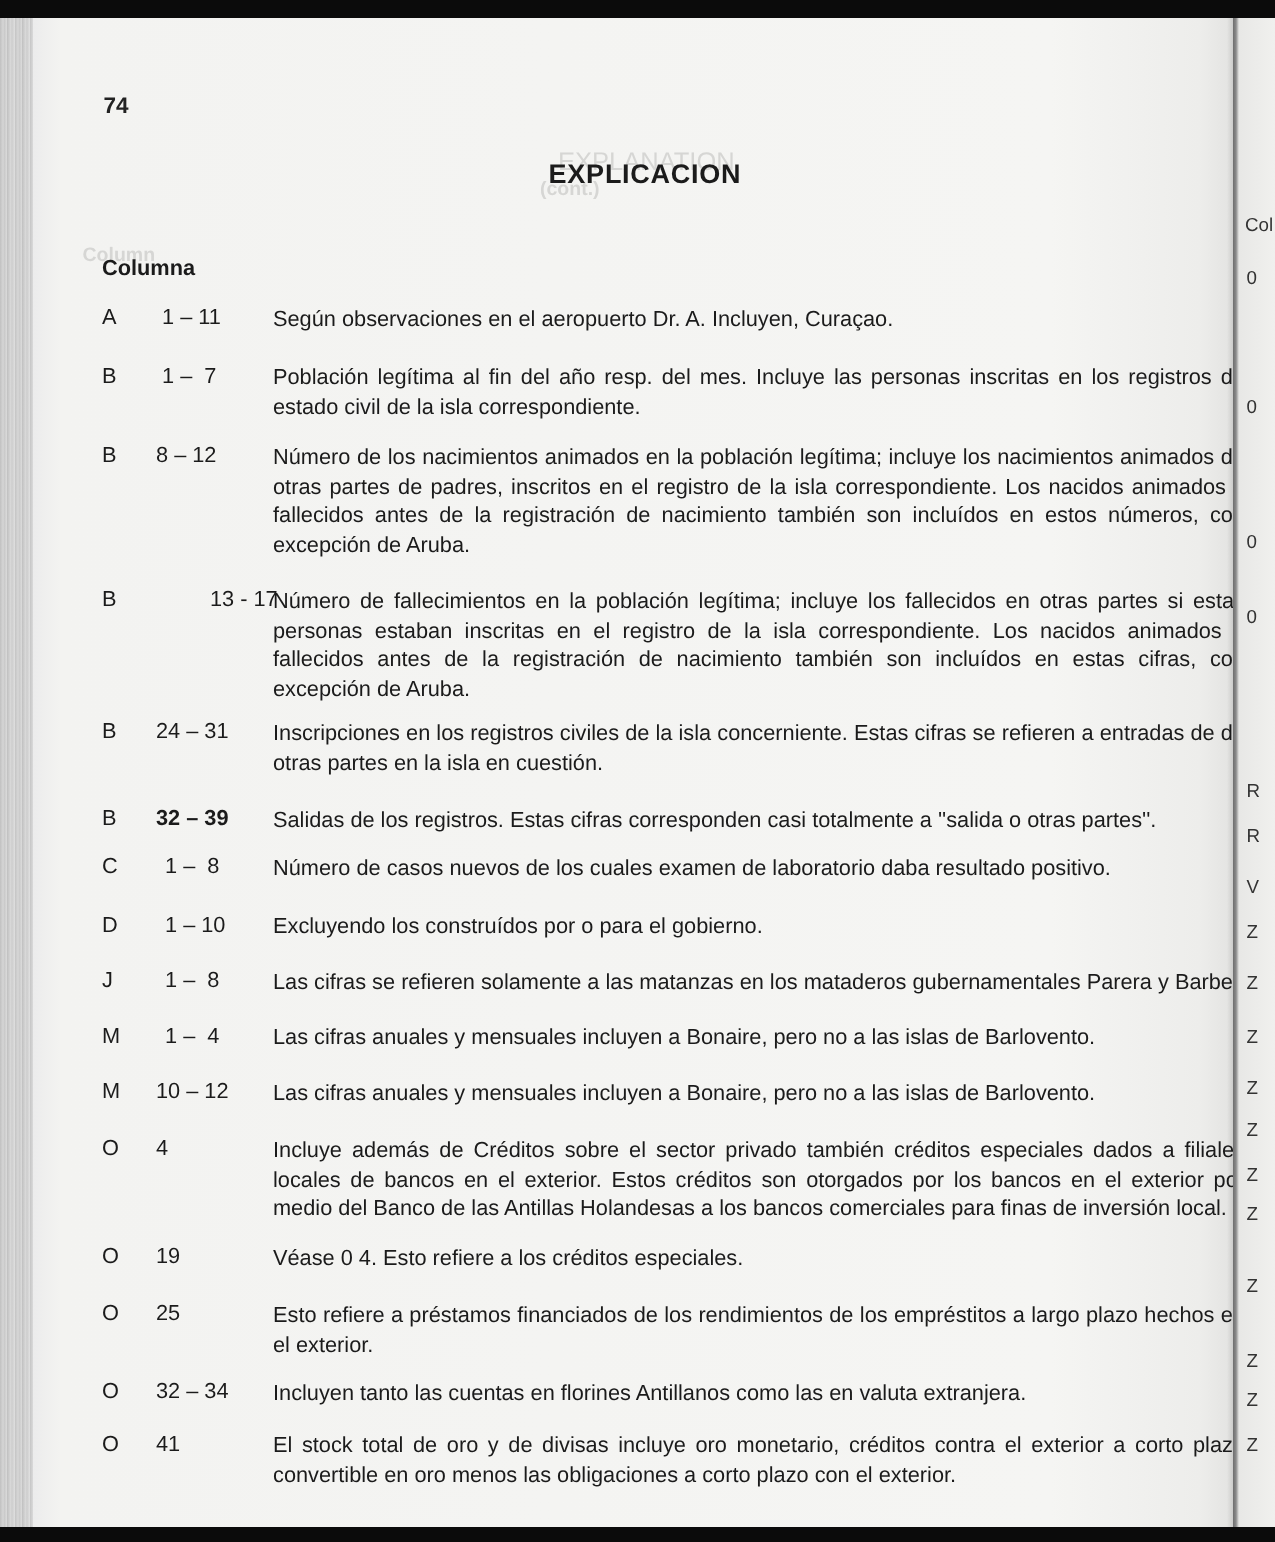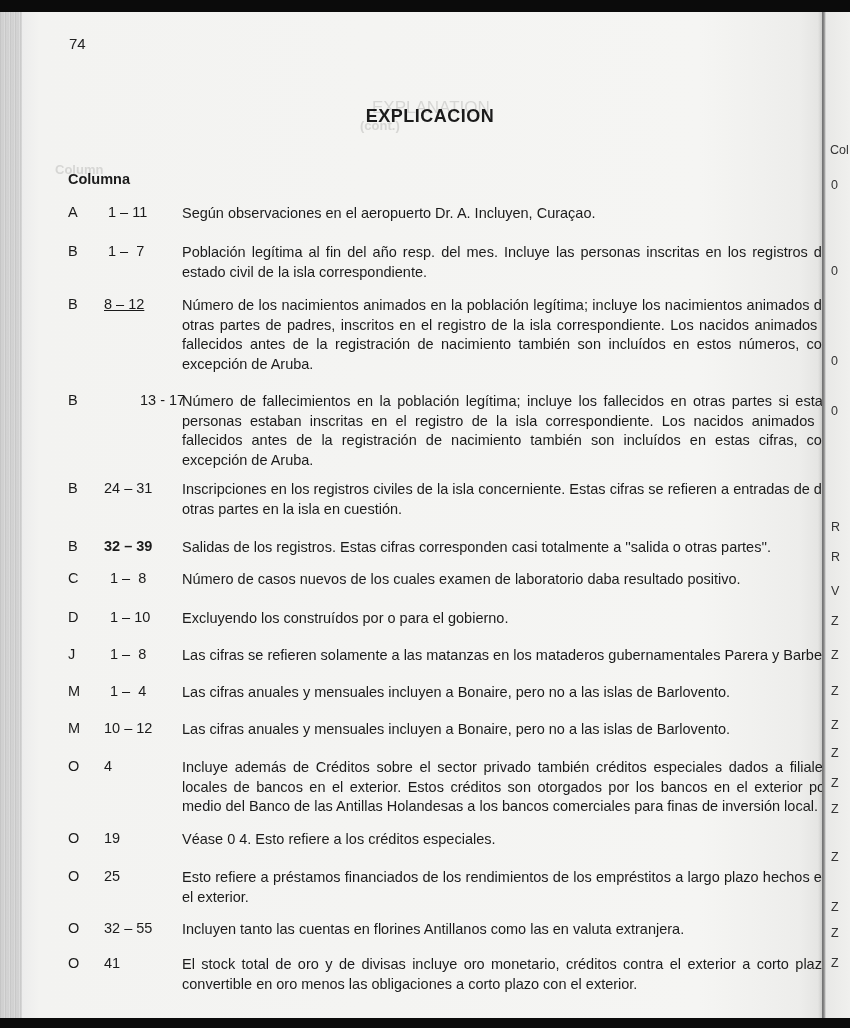--- a/index.html
+++ b/index.html
@@ -17,22 +17,22 @@
     background: linear-gradient(to right, #cfcfcf 0px, #e2e2e2 8px, #d8d8d8 14px, #ececec 22px, #f3f3f1 40px, #f5f5f3 700px, #ededeb 800px, #e3e3e1 822px);
     overflow: hidden;
   }
   .binding-lines {
     position: absolute; left: 0; top: 0; width: 22px; height: 100%;
     background: repeating-linear-gradient(to right, #bdbdbd 0px, #d6d6d6 2px, #c8c8c8 3px, #e0e0e0 5px);
     opacity: 0.8;
   }
   .ghost { position: absolute; color: #d6d6d4; font-size: 13px; white-space: nowrap; }
   .page-number {
-    position: absolute; left: 69px; top: 23px;
-    font-size: 15px; font-weight: normal; color: #222;
+    position: absolute; left: 69px; top: 50px;
+    font-size: 15px; font-weight: bold; color: #222;
   }
   .title {
     position: absolute; left: 0; width: 860px; top: 94px; text-align: center;
     font-size: 18px; font-weight: bold; letter-spacing: 0.5px; color: #1b1b1b;
   }
   .col-heading {
     position: absolute; left: 68px; top: 159px;
     font-size: 14.5px; font-weight: bold; color: #1b1b1b;
   }
   .entry { position: absolute; left: 0; width: 822px; }
@@ -84,21 +84,21 @@
   </div>
 
   <div class="entry" style="top:231px;">
     <span class="letter">B</span>
     <span class="range" style="left:108px;">1 –  7</span>
     <div class="desc">Población legítima al fin del año resp. del mes. Incluye las personas inscritas en los registros de estado civil de la isla correspondiente.</div>
   </div>
 
   <div class="entry" style="top:284px;">
     <span class="letter">B</span>
-    <span class="range" style="left:104px;text-decoration:underline;">8 – 12</span>
+    <span class="range" style="left:104px;">8 – 12</span>
     <div class="desc">Número de los nacimientos animados en la población legítima; incluye los nacimientos animados de otras partes de padres, inscritos en el registro de la isla correspondiente. Los nacidos animados y fallecidos antes de la registración de nacimiento también son incluídos en estos números, con excepción de Aruba.</div>
   </div>
 
   <div class="entry" style="top:380px;">
     <span class="letter">B</span>
     <span class="range" style="left:104px;margin-left:36px;">13 - 17</span>
     <div class="desc">Número de fallecimientos en la población legítima; incluye los fallecidos en otras partes si estas personas estaban inscritas en el registro de la isla correspondiente.  Los nacidos animados y fallecidos antes de la registración de nacimiento también son incluídos en estas cifras, con excepción de Aruba.</div>
   </div>
 
   <div class="entry" style="top:468px;">
@@ -156,21 +156,21 @@
   </div>
 
   <div class="entry" style="top:856px;">
     <span class="letter">O</span>
     <span class="range" style="left:104px;">25</span>
     <div class="desc">Esto refiere a préstamos financiados de los rendimientos de los empréstitos a largo plazo hechos en el exterior.</div>
   </div>
 
   <div class="entry" style="top:908px;">
     <span class="letter">O</span>
-    <span class="range" style="left:104px;">32 – 55</span>
+    <span class="range" style="left:104px;">32 – 34</span>
     <div class="desc nojust">Incluyen tanto las cuentas en florines Antillanos como las en valuta extranjera.</div>
   </div>
 
   <div class="entry" style="top:943px;">
     <span class="letter">O</span>
     <span class="range" style="left:104px;">41</span>
     <div class="desc">El stock total de oro y de divisas incluye oro monetario, créditos contra el exterior a corto plazo convertible en oro menos las obligaciones a corto plazo con el exterior.</div>
   </div>
 </div>
 

